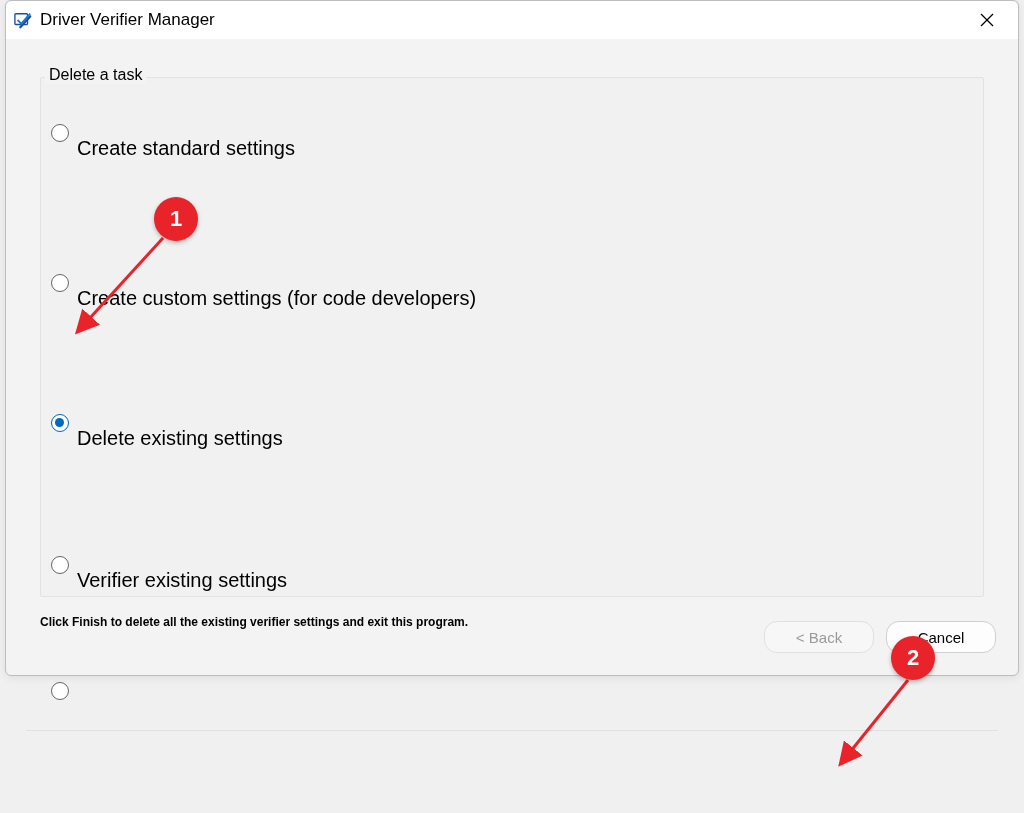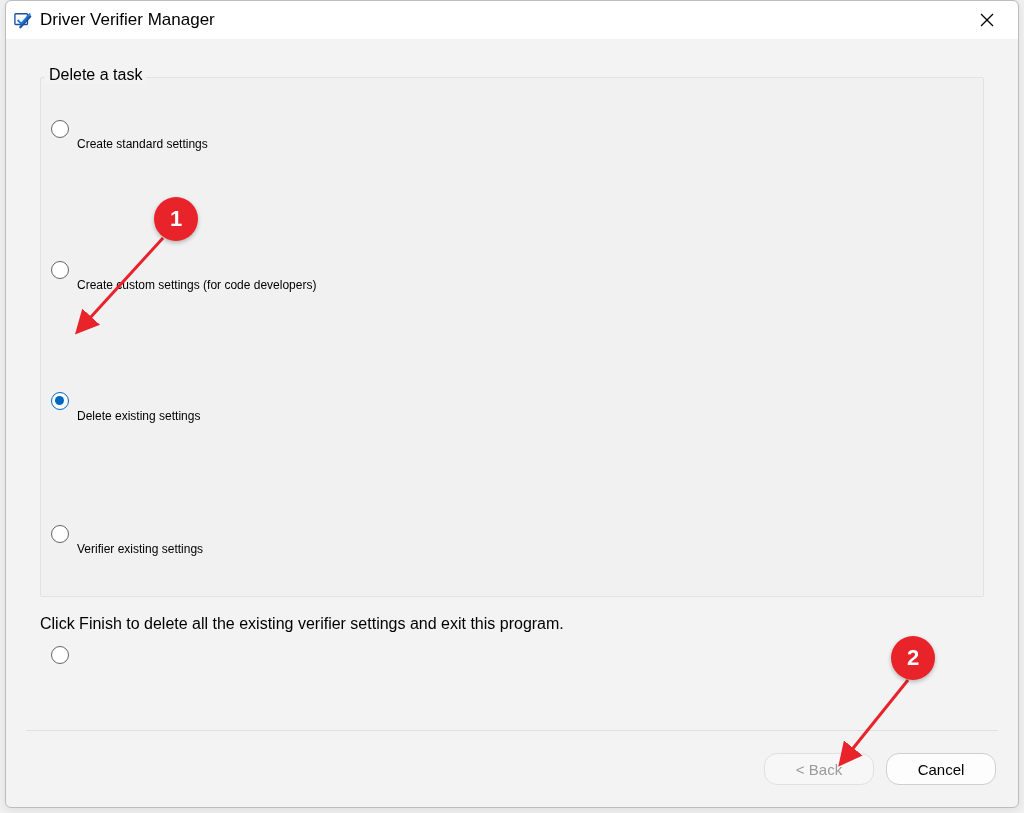--- a/index.html
+++ b/index.html
@@ -11,21 +11,21 @@
       font-size: 16px;
       color: #000;
       position: relative;
       overflow: hidden;
     }
     .window {
       position: absolute;
       left: 5px;
       top: 0;
       width: 1014px;
-      height: 808px;
+      height: 676px;
       background: #f3f3f3;
       border: 1px solid #bdbdbd;
       border-radius: 6px;
       box-shadow: 0 2px 8px rgba(0,0,0,0.08);
     }
     .titlebar {
       height: 38px;
       display: flex;
       align-items: center;
       padding: 0 8px;
@@ -102,24 +102,25 @@
       border-color: #0067c0;
     }
     input[type="radio"]:checked::after {
       content: "";
       position: absolute;
       left: 3px; top: 3px;
       width: 9px; height: 9px;
       background: #0067c0;
       border-radius: 50%;
     }
-    .radio-label { font-size: 12px; margin-top: 31px; }
+    .radio-label { font-size: 20px; margin-top: 31px; }
     .instruction {
       margin-top: 18px;
-      font-size: 16px;
+      font-size: 12px;
+      font-weight: bold;
     }
     .separator {
       position: absolute;
       left: 20px; right: 20px;
       top: 729px;
       border-top: 1px solid #e0e0e0;
     }
     .button-row {
       position: absolute;
       right: 22px;

